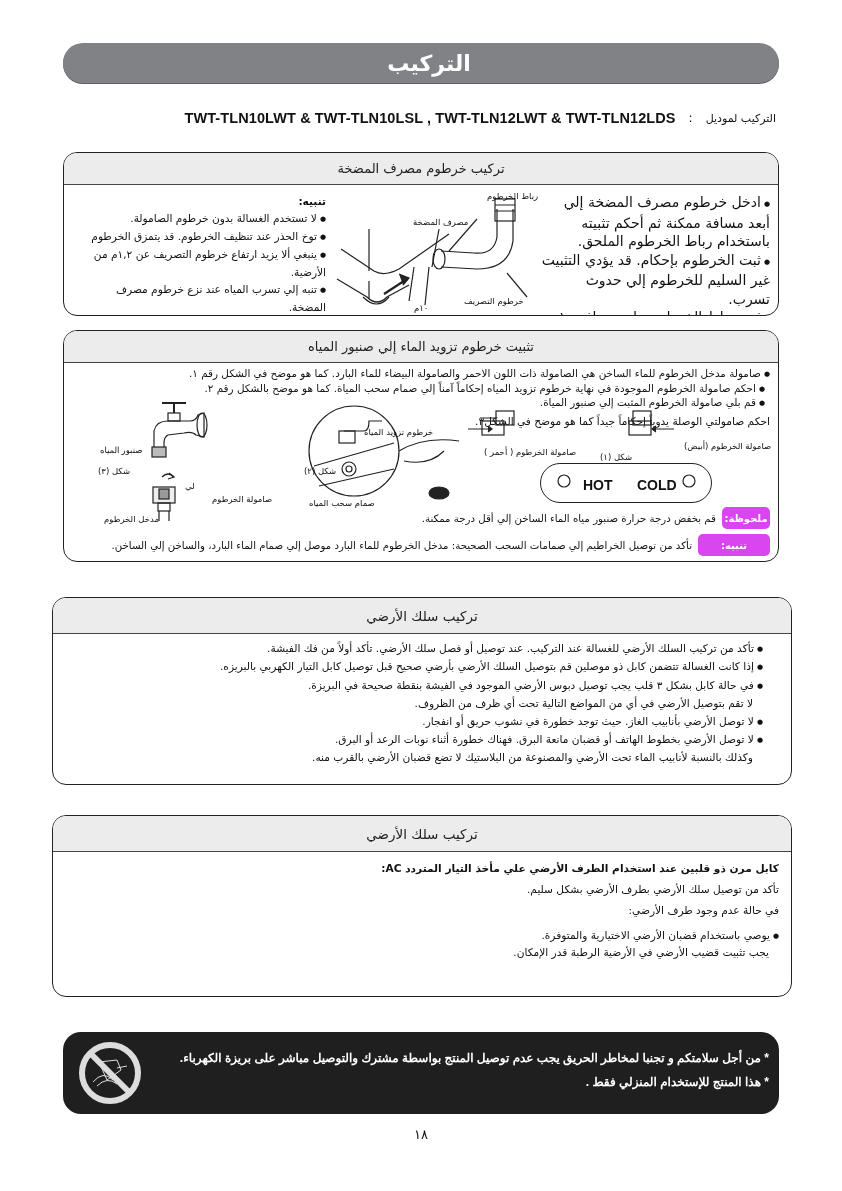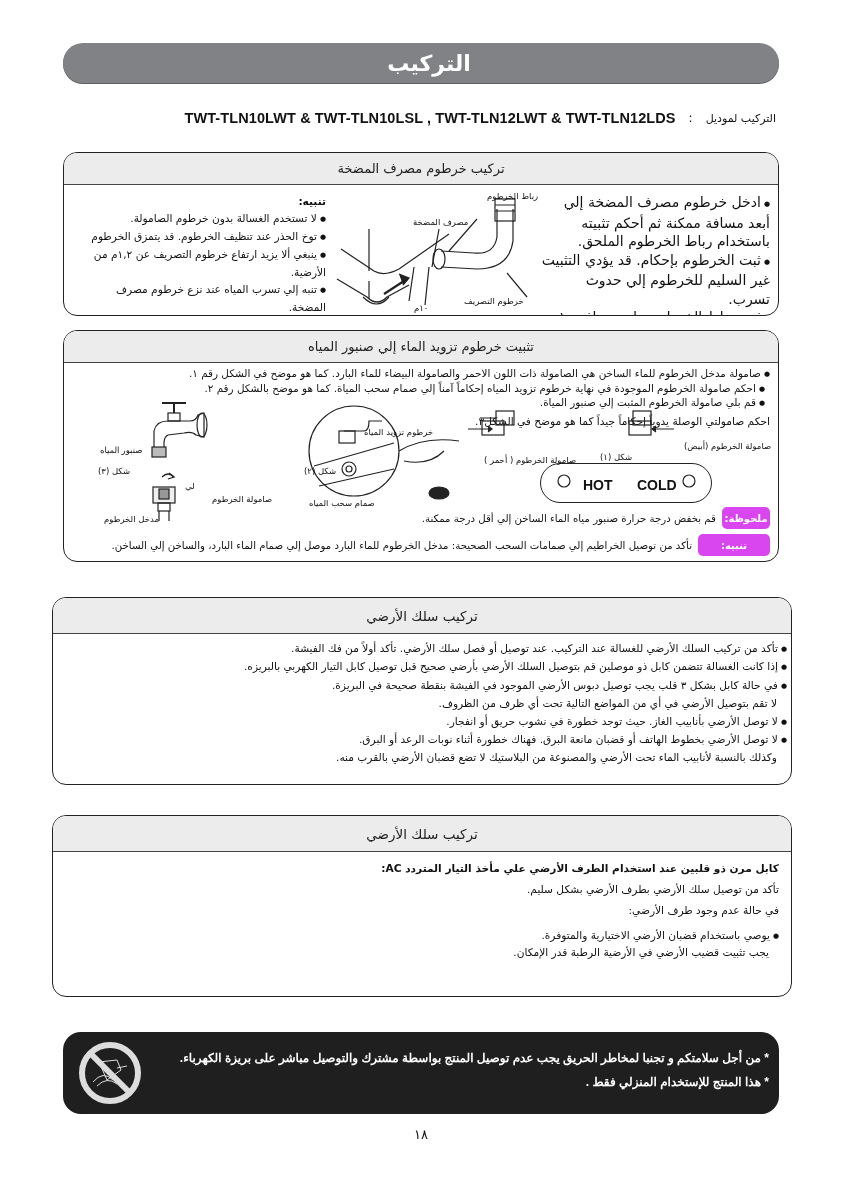--- a/index.html
+++ b/index.html
@@ -54,21 +54,21 @@
     .note-row { position: absolute; right: 8px; display: flex; flex-direction: row-reverse; align-items: center; gap: 6px; }
     .note-tag {
       background: #d946ef; color: #fff; border-radius: 5px; font-size: 10px; font-weight: bold;
       display: flex; align-items: center; justify-content: center; direction: rtl;
     }
     .note-text { font-size: 10.2px; direction: rtl; }
 
     
     #box3 { left: 52px; top: 597px; width: 740px; height: 188px; }
     #box3 .box-head { height: 36px; line-height: 36px; font-size: 13.5px; }
-    .b3-list { position: absolute; right: 4px; top: 42px; width: 716px; font-size: 10.6px; line-height: 17.4px; text-align: right; }
+    .b3-list { position: absolute; right: 28px; top: 42px; width: 716px; font-size: 10.6px; line-height: 17.4px; text-align: right; }
 
     
     #box4 { left: 52px; top: 815px; width: 740px; height: 182px; }
     #box4 .box-head { height: 36px; line-height: 36px; font-size: 13.5px; }
     .b4-body { position: absolute; right: 12px; top: 42px; width: 716px; font-size: 10.6px; }
     .b4-body .p { line-height: 21px; }
     .b4-body .bold { font-weight: bold; }
     .b4-body .bl { line-height: 16px; }
 
     
@@ -199,21 +199,21 @@
   </div>
 
   <span class="lbl" style="left:36px;top:114px;font-family:Liberation Serif, serif;">صنبور المياه</span>
   <span class="lbl" style="left:34px;top:135px;">شكل (٣)</span>
   <span class="lbl" style="left:121px;top:150px;">لي</span>
   <span class="lbl" style="left:148px;top:163px;">صامولة الخرطوم</span>
   <span class="lbl" style="left:40px;top:183px;">مدخل الخرطوم</span>
   <span class="lbl" style="left:240px;top:135px;">شكل (٢)</span>
   <span class="lbl" style="left:300px;top:96px;">خرطوم تزويد المياه</span>
   <span class="lbl" style="left:245px;top:167px;">صمام سحب المياه</span>
-  <span class="lbl" style="left:420px;top:124px;text-align:right;">صامولة الخرطوم ( أحمر )</span>
+  <span class="lbl" style="left:420px;top:116px;text-align:right;">صامولة الخرطوم ( أحمر )</span>
   <span class="lbl" style="left:536px;top:121px;">شكل (١)</span>
   <span class="lbl" style="left:620px;top:110px;">صامولة الخرطوم (أبيض)</span>
 
   <div class="note-row" style="top:176px;">
     <div class="note-tag" style="width:48px;height:22px;">ملحوظة:</div>
     <div class="note-text">قم بخفض درجة حرارة صنبور مياه الماء الساخن إلي أقل درجة ممكنة.</div>
   </div>
   <div class="note-row" style="top:203px;">
     <div class="note-tag" style="width:72px;height:22px;">تنبيه:</div>
     <div class="note-text">تأكد من توصيل الخراطيم إلي صمامات السحب الصحيحة: مدخل الخرطوم للماء البارد موصل إلي صمام الماء البارد، والساخن إلي الساخن.</div>

